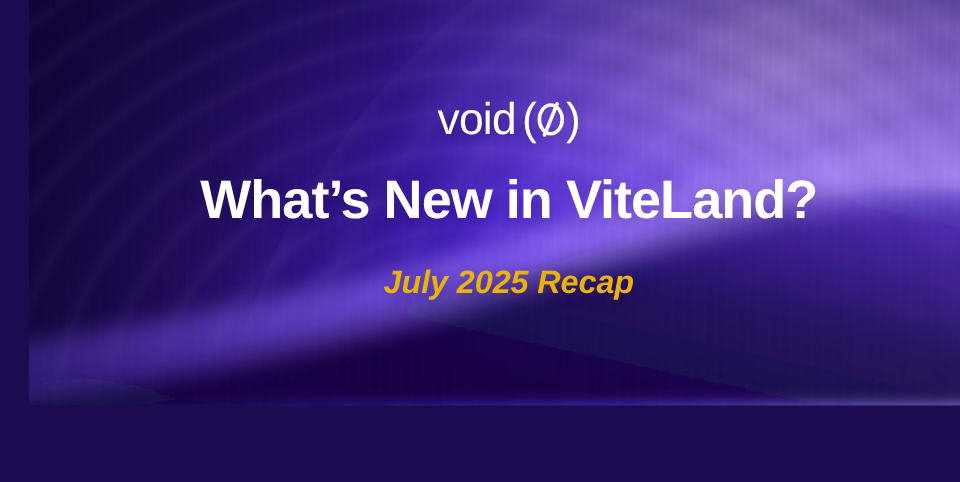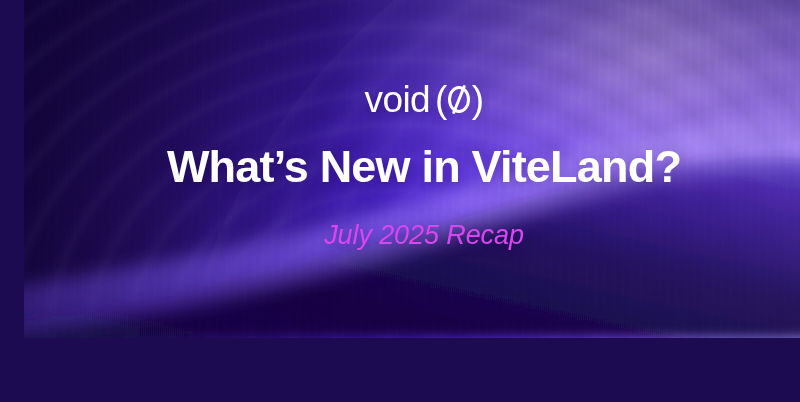--- a/index.html
+++ b/index.html
@@ -203,23 +203,23 @@
     font-weight:700;
     letter-spacing:-0.8px;
     line-height:1.06;
     margin-bottom:30px;
     text-shadow:0 2px 16px rgba(26,7,76,0.34);
     white-space:nowrap;
     text-align:center;
   }
 
   .subtitle {
-    color:#d946ef;
+    color:#eab308;
     font-size:27px;
-    font-weight:400;
+    font-weight:700;
     font-style:italic;
     letter-spacing:-0.1px;
     line-height:1.1;
     text-shadow:0 2px 13px rgba(26,7,76,0.36);
     white-space:nowrap;
   }
 </style>
 </head>
 <body>
 

